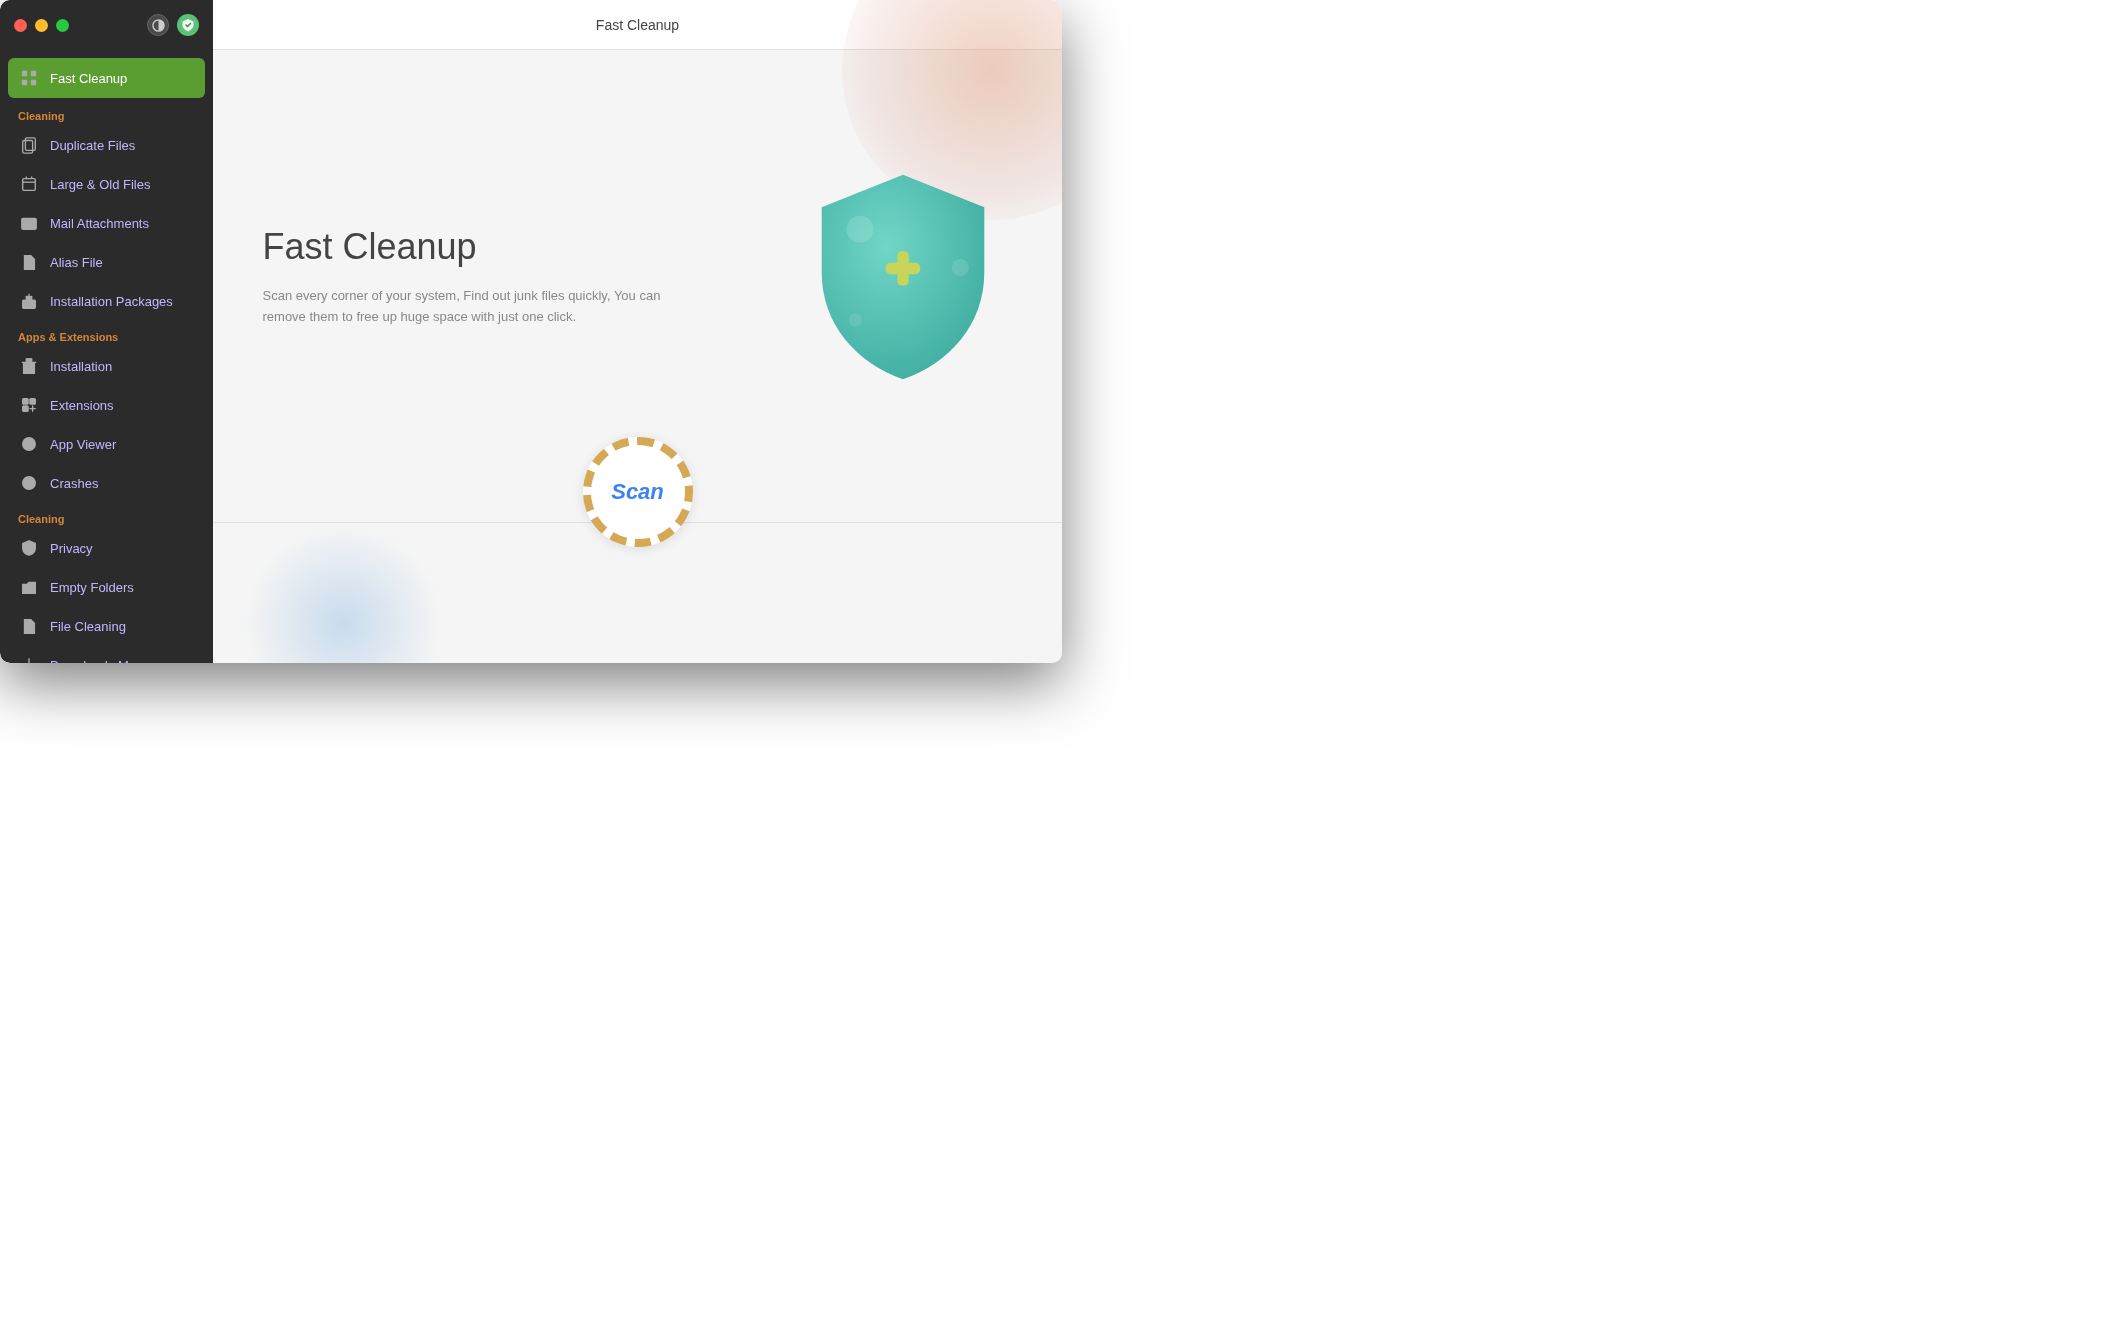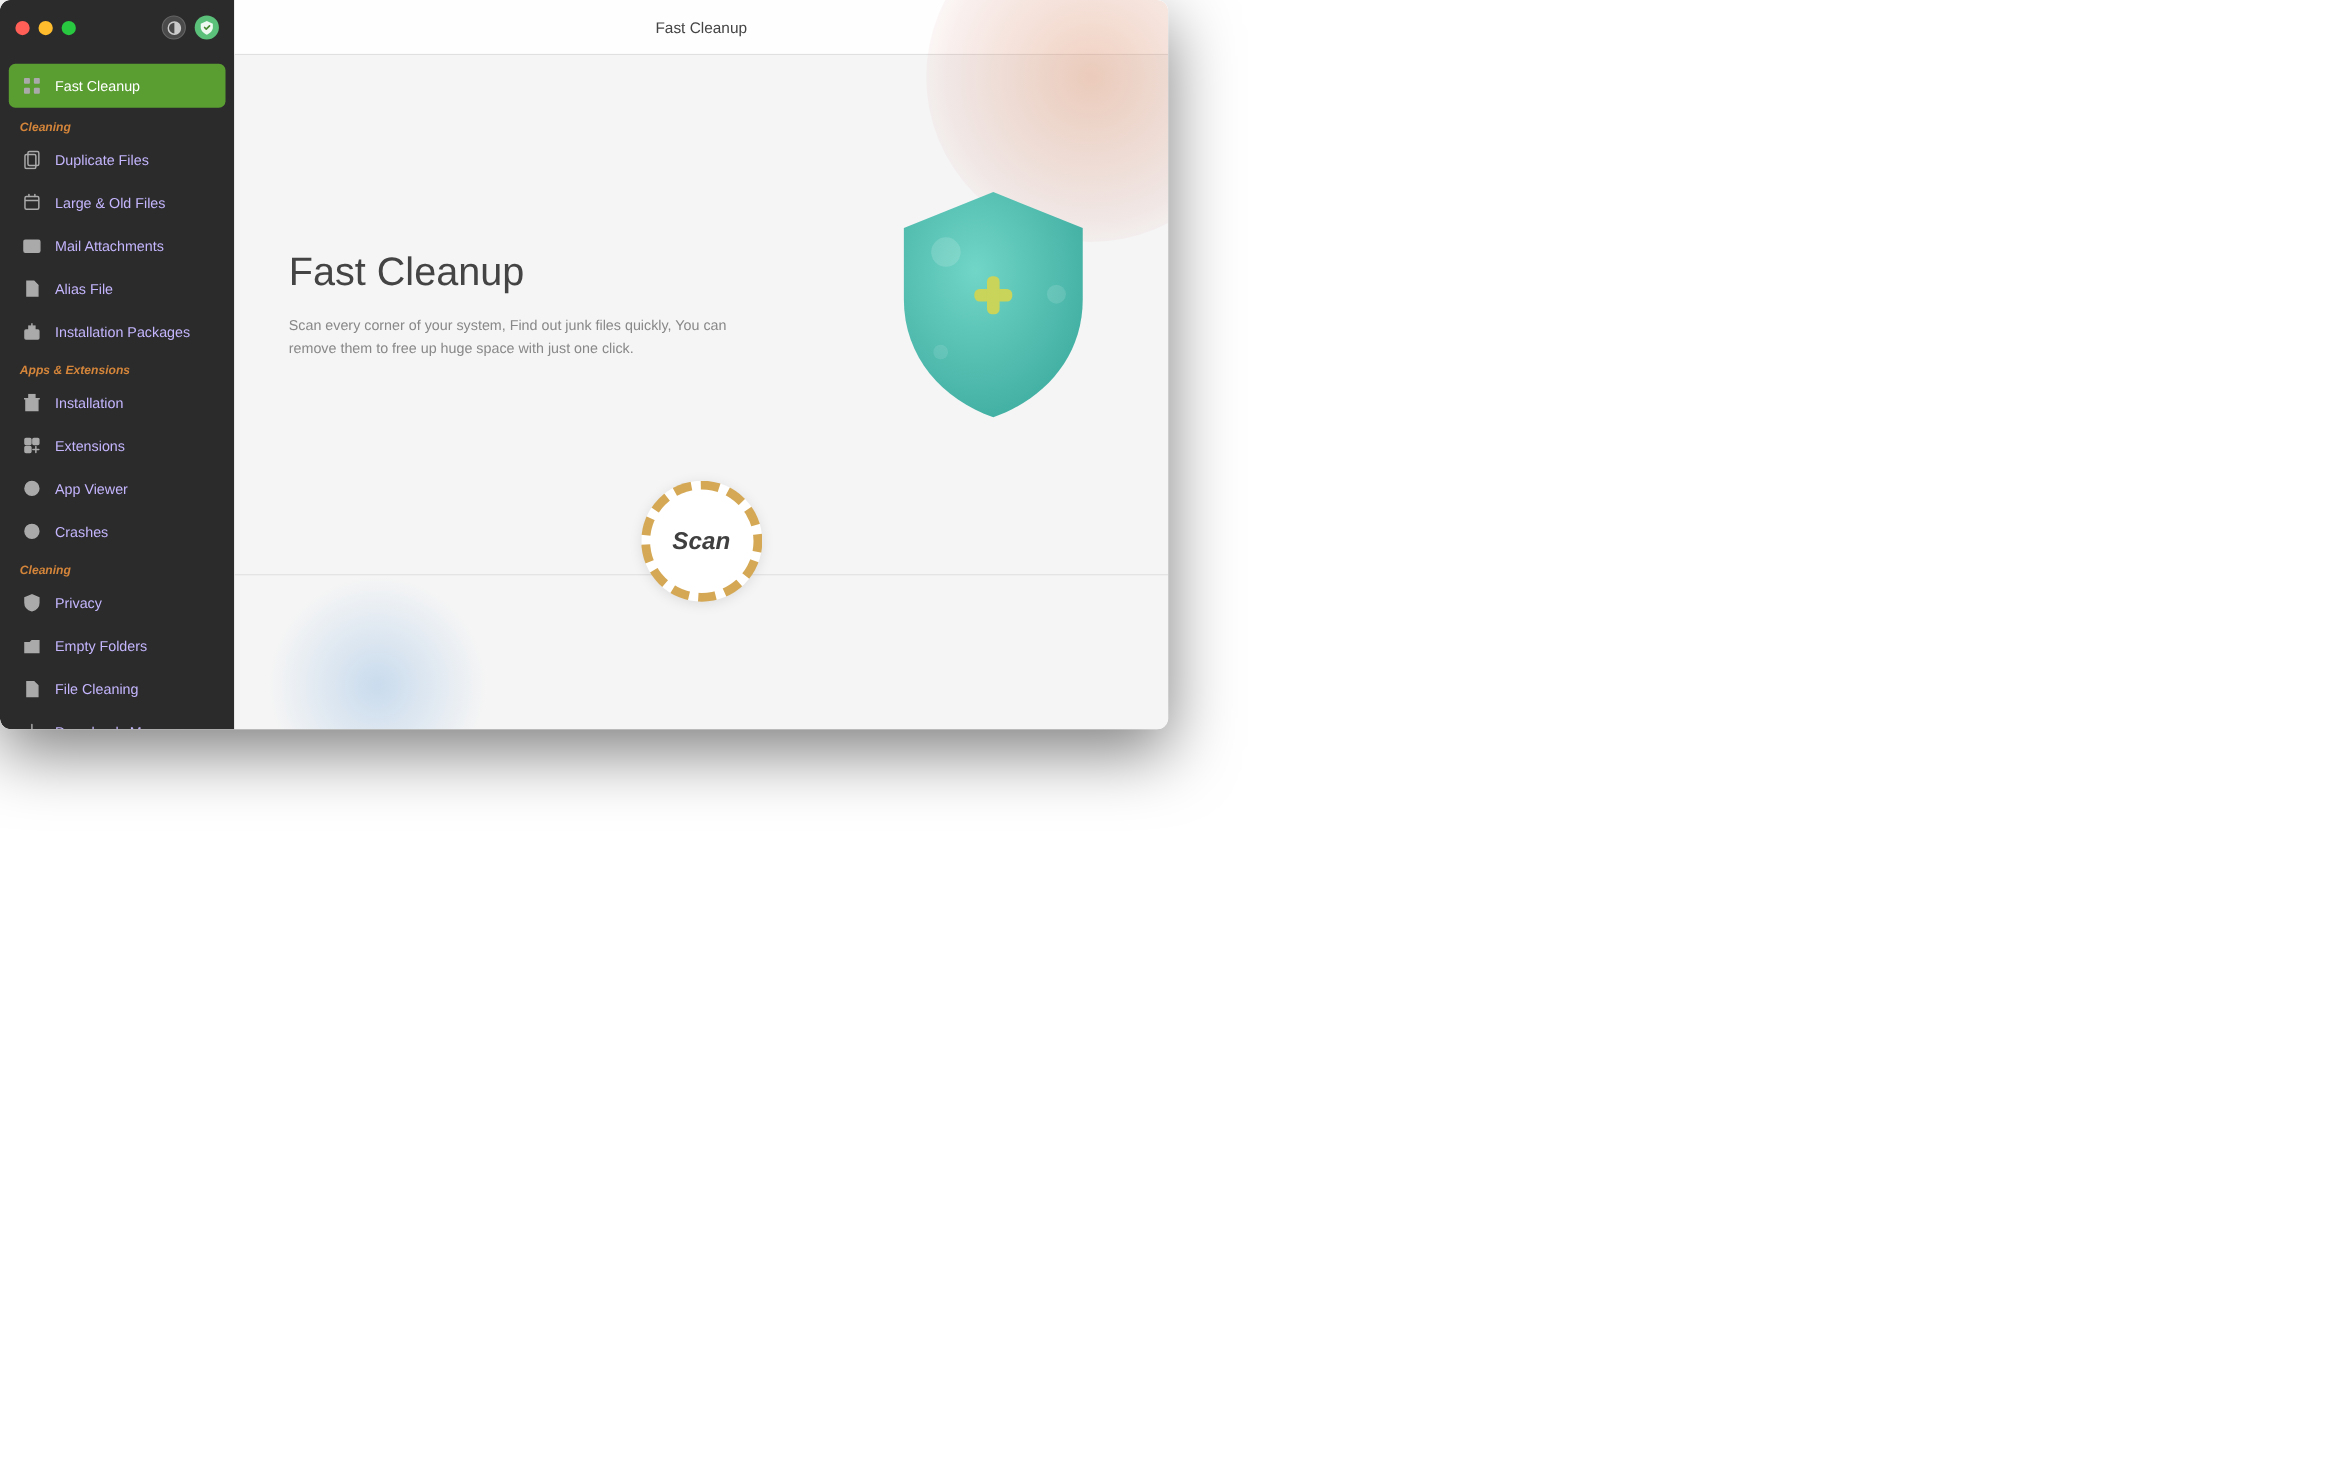--- a/index.html
+++ b/index.html
@@ -90,21 +90,20 @@
       font-size: 13px;
       font-weight: 500;
     }
 
     .section-label {
       color: #d4853a;
       font-size: 11px;
       font-weight: 600;
       padding: 10px 18px 4px 18px;
       text-transform: none;
-      font-style: italic;
     }
 
     .sidebar-item {
       display: flex;
       align-items: center;
       gap: 10px;
       padding: 8px 10px;
       margin: 0 8px 1px 8px;
       border-radius: 5px;
       cursor: pointer;
@@ -252,21 +251,21 @@
       justify-content: center;
       cursor: pointer;
       box-shadow: 0 2px 12px rgba(0,0,0,0.1);
       position: relative;
     }
 
     .scan-button-label {
       font-size: 22px;
       font-weight: 700;
       font-style: italic;
-      color: #404040;
+      color: #3b82f6;
     }
 
     
     .bottom-line {
       position: absolute;
       bottom: 140px;
       left: 0;
       right: 0;
       height: 1px;
       background: #e0e0e0;

